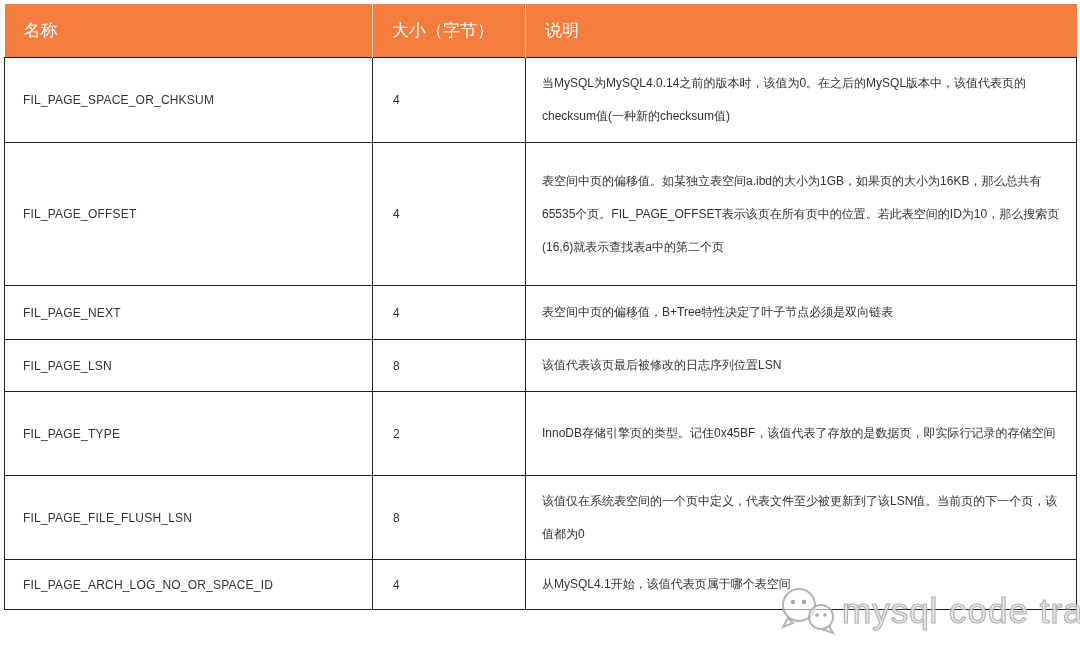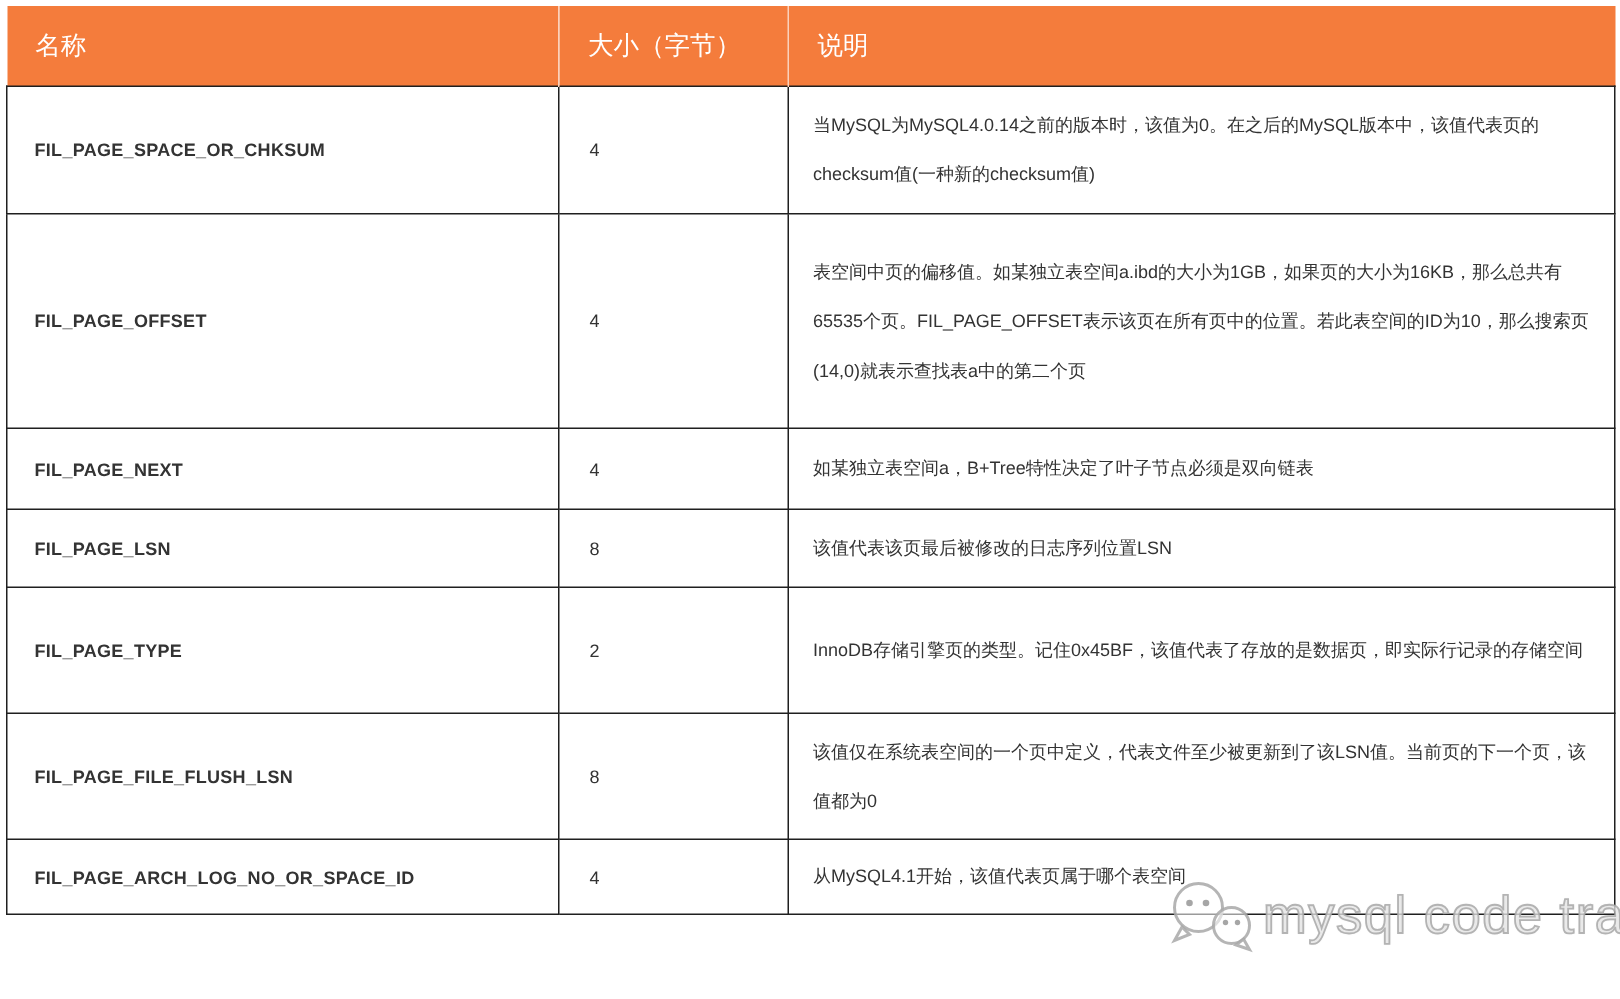--- a/index.html
+++ b/index.html
@@ -40,21 +40,21 @@
   }
   th.sep { border-left: 1px solid rgba(255,255,255,0.65); }
 
   td {
     border: 1px solid var(--border, #1f1f1f);
     font-size: 12px;
     color: var(--body_text, #333333);
     vertical-align: middle;
     background: #ffffff;
   }
-  td.name { padding: 6px 10px 6px 18px; letter-spacing: 0.2px; font-weight: bold; }
+  td.name { padding: 6px 10px 6px 18px; letter-spacing: 0.2px; }
   td.size { padding: 6px 10px 6px 20px; }
   td.desc { padding: 8px 16px; line-height: 33px; }
 
   tr.h85  { height: 85px; }
   tr.h143 { height: 143px; }
   tr.h53  { height: 53px; }
   tr.h54  { height: 54px; }
   tr.h52  { height: 52px; padding-left: 43px; }
   tr.h84  { height: 84px; }
   tr.h47  { height: 47px; }
@@ -98,26 +98,26 @@
     </thead>
     <tbody>
       <tr class="h85">
         <td class="name">FIL_PAGE_SPACE_OR_CHKSUM</td>
         <td class="size">4</td>
         <td class="desc">当MySQL为MySQL4.0.14之前的版本时，该值为0。在之后的MySQL版本中，该值代表页的checksum值(一种新的checksum值)</td>
       </tr>
       <tr class="h143">
         <td class="name">FIL_PAGE_OFFSET</td>
         <td class="size">4</td>
-        <td class="desc">表空间中页的偏移值。如某独立表空间a.ibd的大小为1GB，如果页的大小为16KB，那么总共有65535个页。FIL_PAGE_OFFSET表示该页在所有页中的位置。若此表空间的ID为10，那么搜索页(14,0)就表示查找表a中的第二个页</td>
+        <td class="desc">表空间中页的偏移值。如某独立表空间a.ibd的大小为1GB，如果页的大小为16KB，那么总共有65535个页。FIL_PAGE_OFFSET表示该页在所有页中的位置。若此表空间的ID为10，那么搜索页(16,6)就表示查找表a中的第二个页</td>
       </tr>
       <tr class="h54">
         <td class="name">FIL_PAGE_NEXT</td>
         <td class="size">4</td>
-        <td class="desc">如某独立表空间a，B+Tree特性决定了叶子节点必须是双向链表</td>
+        <td class="desc">表空间中页的偏移值，B+Tree特性决定了叶子节点必须是双向链表</td>
       </tr>
       <tr class="h52">
         <td class="name">FIL_PAGE_LSN</td>
         <td class="size">8</td>
         <td class="desc">该值代表该页最后被修改的日志序列位置LSN</td>
       </tr>
       <tr class="h84">
         <td class="name">FIL_PAGE_TYPE</td>
         <td class="size">2</td>
         <td class="desc">InnoDB存储引擎页的类型。记住0x45BF，该值代表了存放的是数据页，即实际行记录的存储空间</td>

